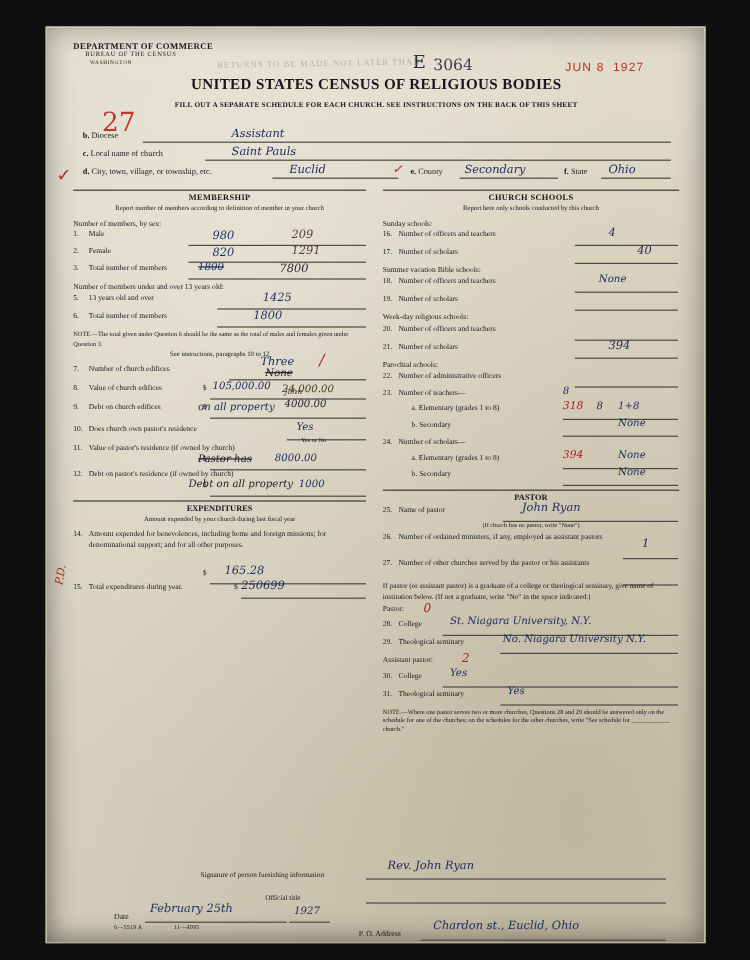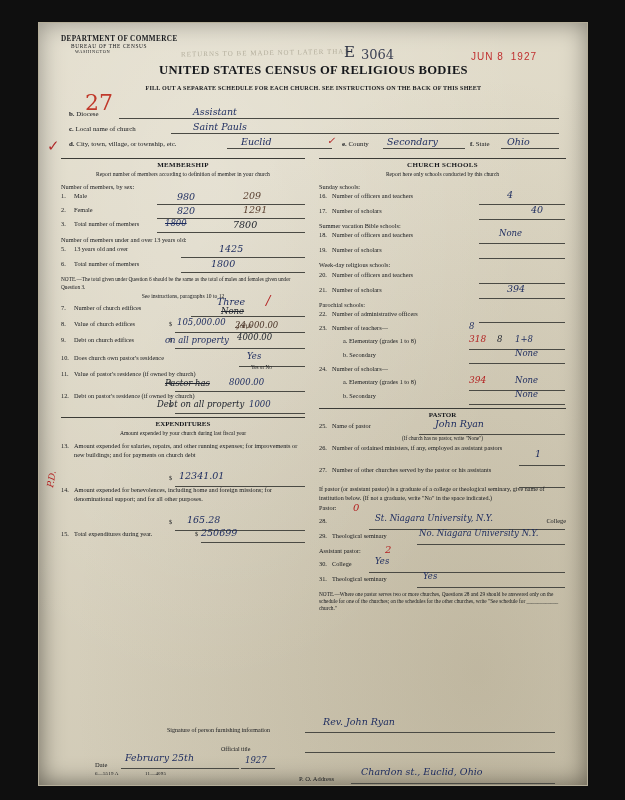--- a/index.html
+++ b/index.html
@@ -225,27 +225,20 @@
             <span style="position:absolute;left:108px;top:9px;">$</span>
             <span class="ul" style="left:114px;top:11px;width:130px;"></span>
             <span class="overw handblk hsm" style="left:96px;top:7px;">Debt on all property</span>
             <span class="overw hand hsm" style="left:188px;top:7px;">1000</span>
           </div>
 
           <div class="sechd" style="margin-top:4px;">EXPENDITURES</div>
           <div class="note">Amount expended by your church during last fiscal year</div>
 
           <div class="q qi" style="position:relative;height:44px;">
-            <span class="qn">13.</span>
-            <span>Amount expended for salaries, repairs, and other running expenses; for improvements or new buildings; and for payments on church debt</span>
-            <span style="position:absolute;left:108px;top:32px;">$</span>
-            <span class="ul" style="left:114px;top:34px;width:130px;"></span>
-            <span class="overw hand hmd" style="left:118px;top:28px;">12341.01</span>
-          </div>
-          <div class="q qi" style="position:relative;height:44px;">
             <span class="qn">14.</span>
             <span>Amount expended for benevolences, including home and foreign missions; for denominational support; and for all other purposes.</span>
             <span style="position:absolute;left:108px;top:32px;">$</span>
             <span class="ul" style="left:114px;top:34px;width:130px;"></span>
             <span class="overw hand hmd" style="left:126px;top:28px;">165.28</span>
           </div>
           <div class="q qi" style="position:relative;height:20px;">
             <span class="qn">15.</span>
             <span>Total expenditures during year.</span>
             <span style="position:absolute;left:134px;">$</span>
@@ -362,21 +355,21 @@
             <span class="ul" style="left:200px;top:11px;width:46px;"></span>
             <span class="overw hand hmd" style="left:216px;top:4px;"></span>
           </div>
 
           <div class="q" style="font-size:6.1px;line-height:1.35;">If pastor (or assistant pastor) is a graduate of a college or theological seminary, give name of institution below.  (If not a graduate, write "No" in the space indicated.)</div>
 
           <div class="q" style="position:relative;height:13px;margin-top:1px;">
             <span>Pastor:</span>
             <span class="overw red" style="left:34px;top:-3px;font-size:10px;">0</span>
           </div>
-          <div class="q qi" style="position:relative;height:15px;text-align:right;">
+          <div class="q qi" style="position:relative;height:15px;">
             <span class="qn">28.</span>
             <span>College</span>
             <span class="ul" style="left:50px;top:2px;width:196px;"></span>
             <span class="overw hand hsm" style="left:56px;top:-4px;">St. Niagara University, N.Y.</span>
           </div>
           <div class="q qi" style="position:relative;height:15px;">
             <span class="qn">29.</span>
             <span>Theological seminary</span>
             <span class="ul" style="left:98px;top:2px;width:148px;"></span>
             <span class="overw hand hsm" style="left:100px;top:-4px;">No. Niagara University N.Y.</span>

